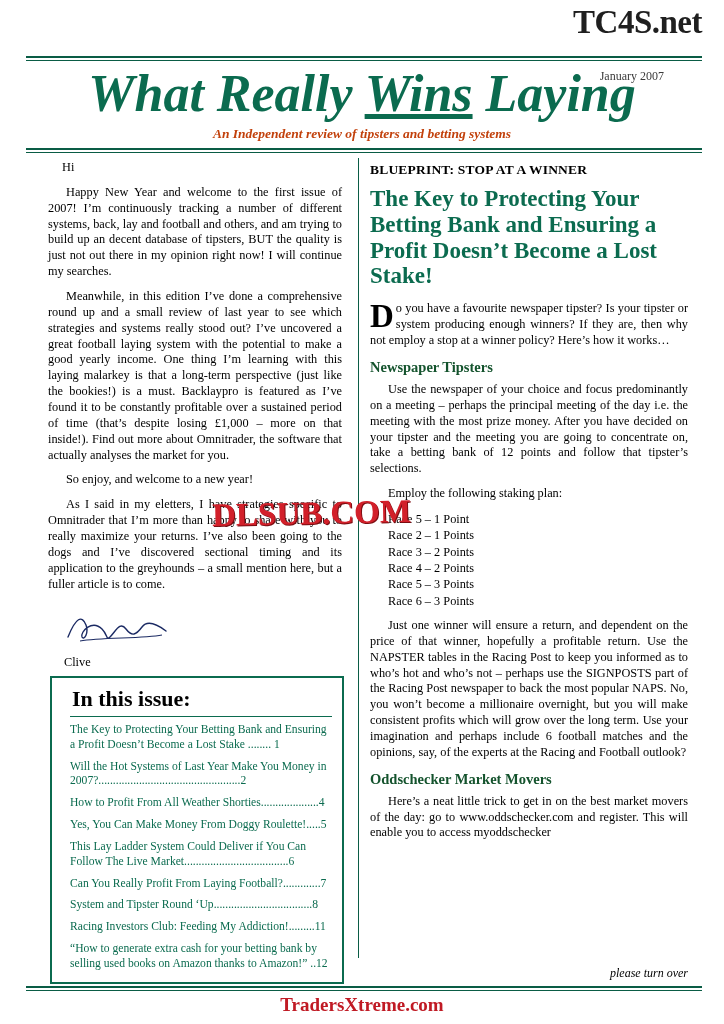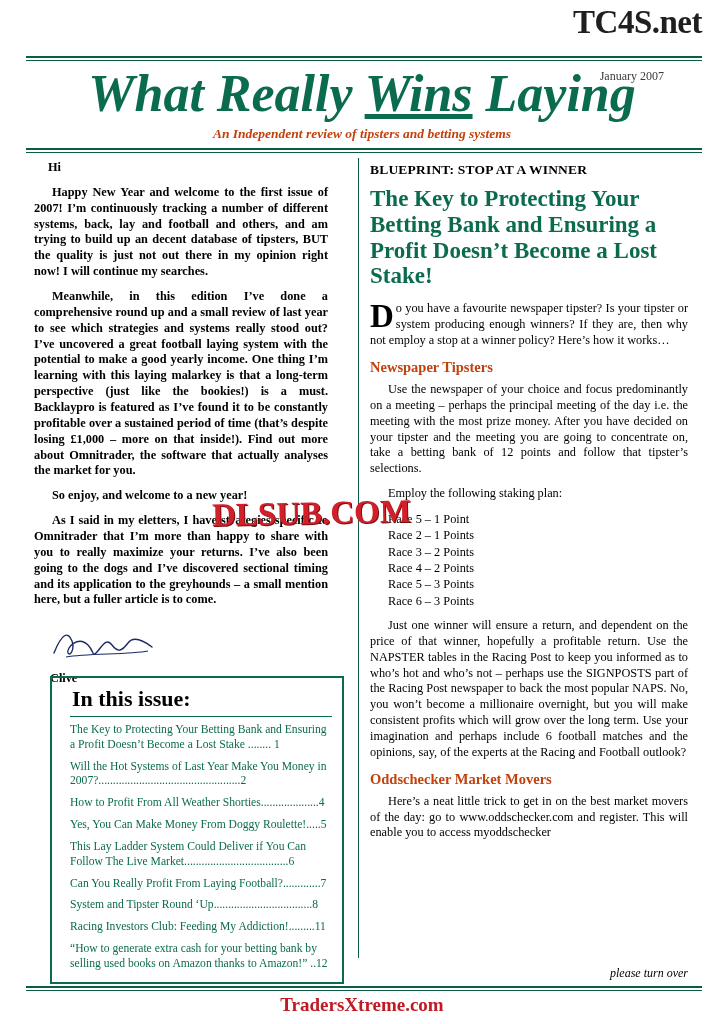--- a/index.html
+++ b/index.html
@@ -99,24 +99,23 @@
     position: absolute;
     left: 26px;
     right: 22px;
     top: 152px;
     border-top: 1px solid #0a5c45;
   }
 
   
   .col-left {
     position: absolute;
-    left: 34px;
+    left: 48px;
     top: 160px;
     width: 294px;
-    font-weight: bold;
   }
   .col-right {
     position: absolute;
     left: 370px;
     top: 160px;
     width: 318px;
   }
   .col-divider {
     position: absolute;
     left: 358px;
@@ -196,21 +195,21 @@
     float: left;
     font-size: 33px;
     line-height: 27px;
     font-weight: bold;
     padding: 2px 2px 0 0;
     font-family: "Liberation Serif", serif;
   }
   .subhead {
     font-size: 14.5px;
     font-weight: bold;
-    color: #c2410c;
+    color: #14532d;
     margin: 10px 0 6px 0;
   }
   .racelist {
     font-size: 12.3px;
     line-height: 1.33;
     margin: 2px 0 9px 18px;
   }
 
   
   .watermark {

